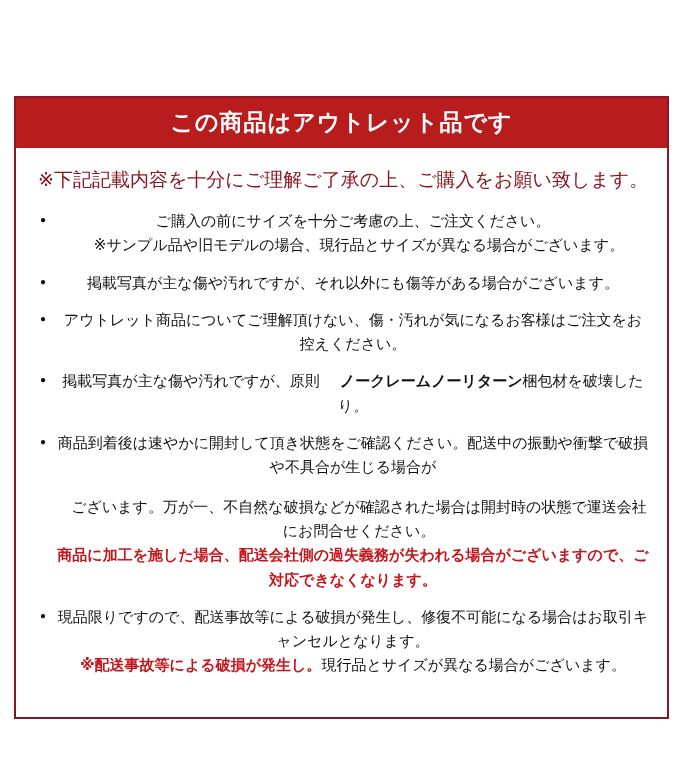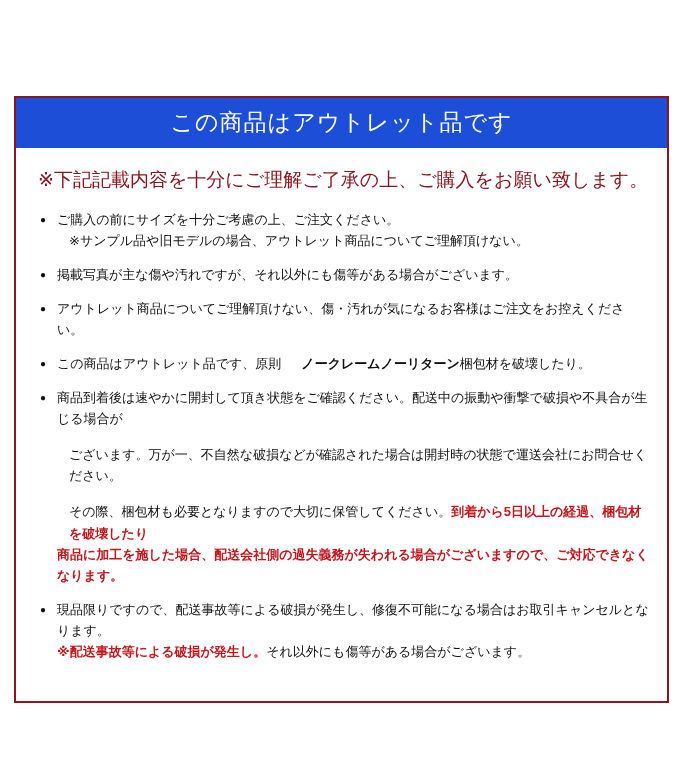--- a/index.html
+++ b/index.html
@@ -19,25 +19,25 @@
     position: absolute;
     left: 14px;
     top: 96px;
     width: 655px;
     border: 2px solid #8a1622;
     box-sizing: border-box;
     background: #ffffff;
   }
 
   .notice-header {
-    background: #1d4ed8;
+    background: #b91c1c;
     color: #ffffff;
     text-align: center;
     font-size: 23px;
-    font-weight: normal;
+    font-weight: bold;
     letter-spacing: 1px;
     padding: 12px 0 13px 0;
     line-height: 1.1;
   }
 
   .notice-body {
     padding: 16px 18px 26px 18px;
   }
 
   .lead {
@@ -46,23 +46,24 @@
     font-weight: normal;
     letter-spacing: 0px;
     margin: 4px 0 16px 4px;
     line-height: 1.3;
   }
 
   .item {
     position: relative;
     margin: 0 0 13px 6px;
     padding-left: 17px;
-    font-size: 13px;
+    font-size: 15px;
     line-height: 1.62;
     color: #111111;
+    text-align: center;
   }
 
   .item::before {
     content: "\25CF";
     position: absolute;
     left: 0;
     top: 1px;
     font-size: 10px;
     line-height: 1.9;
     color: #111111;
@@ -103,42 +104,41 @@
 <div class="notice-card">
 
   <div class="notice-header">この商品はアウトレット品です</div>
 
   <div class="notice-body">
 
     <div class="lead">※下記記載内容を十分にご理解ご了承の上、ご購入をお願い致します。</div>
 
     <div class="item">
       <span class="plain">ご購入の前にサイズを十分ご考慮の上、ご注文ください。</span>
-      <span class="sub">※サンプル品や旧モデルの場合、アウトレット商品についてご理解頂けない。</span>
+      <span class="sub">※サンプル品や旧モデルの場合、現行品とサイズが異なる場合がございます。</span>
     </div>
 
     <div class="item">
       <span class="plain">掲載写真が主な傷や汚れですが、それ以外にも傷等がある場合がございます。</span>
     </div>
 
     <div class="item">
       <span class="plain">アウトレット商品についてご理解頂けない、傷・汚れが気になるお客様はご注文をお控えください。</span>
     </div>
 
     <div class="item">
-      <span>この商品はアウトレット品です、原則</span><span class="strong-black">ノークレームノーリターン</span><span>梱包材を破壊したり。</span>
+      <span>掲載写真が主な傷や汚れですが、原則</span><span class="strong-black">ノークレームノーリターン</span><span>梱包材を破壊したり。</span>
     </div>
 
 
     <div class="item">
       <span class="nowrap-line">商品到着後は速やかに開封して頂き状態をご確認ください。配送中の振動や衝撃で破損や不具合が生じる場合が</span>
       <span class="sub2">ございます。万が一、不自然な破損などが確認された場合は開封時の状態で運送会社にお問合せください。</span>
-      <span class="sub2"><span>その際、梱包材も必要となりますので大切に保管してください。</span><span class="strong-red">到着から5日以上の経過、梱包材を破壊したり</span></span>
       <span class="nowrap-line strong-red">商品に加工を施した場合、配送会社側の過失義務が失われる場合がございますので、ご対応できなくなります。</span>
     </div>
 
     <div class="item">
       <span class="nowrap-line">現品限りですので、配送事故等による破損が発生し、修復不可能になる場合はお取引キャンセルとなります。</span>
-      <span class="nowrap-line"><span class="strong-red">※配送事故等による破損が発生し。</span><span>それ以外にも傷等がある場合がございます。</span></span>
+      <span class="nowrap-line"><span class="strong-red">※配送事故等による破損が発生し。</span><span>現行品とサイズが異なる場合がございます。</span></span>
     </div>
 
   </div>
 </div>
 
 </body></html>

